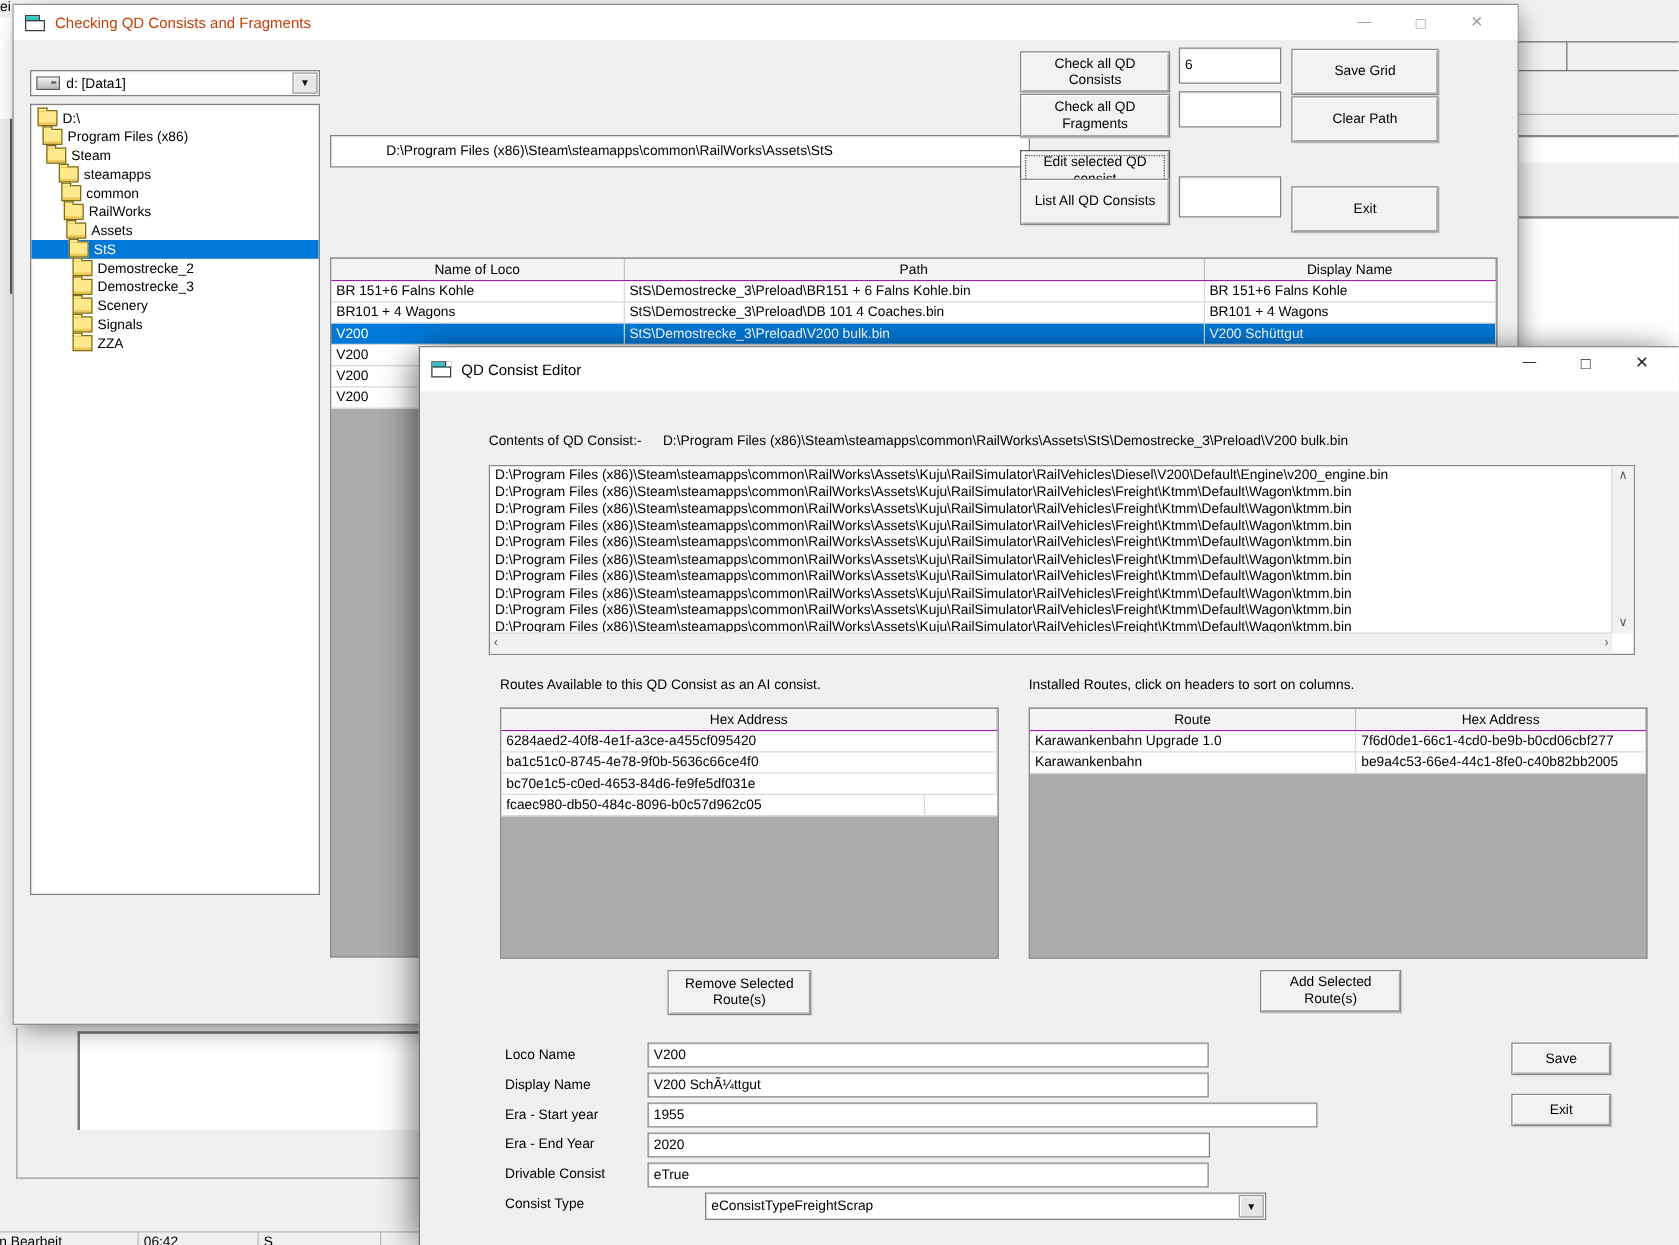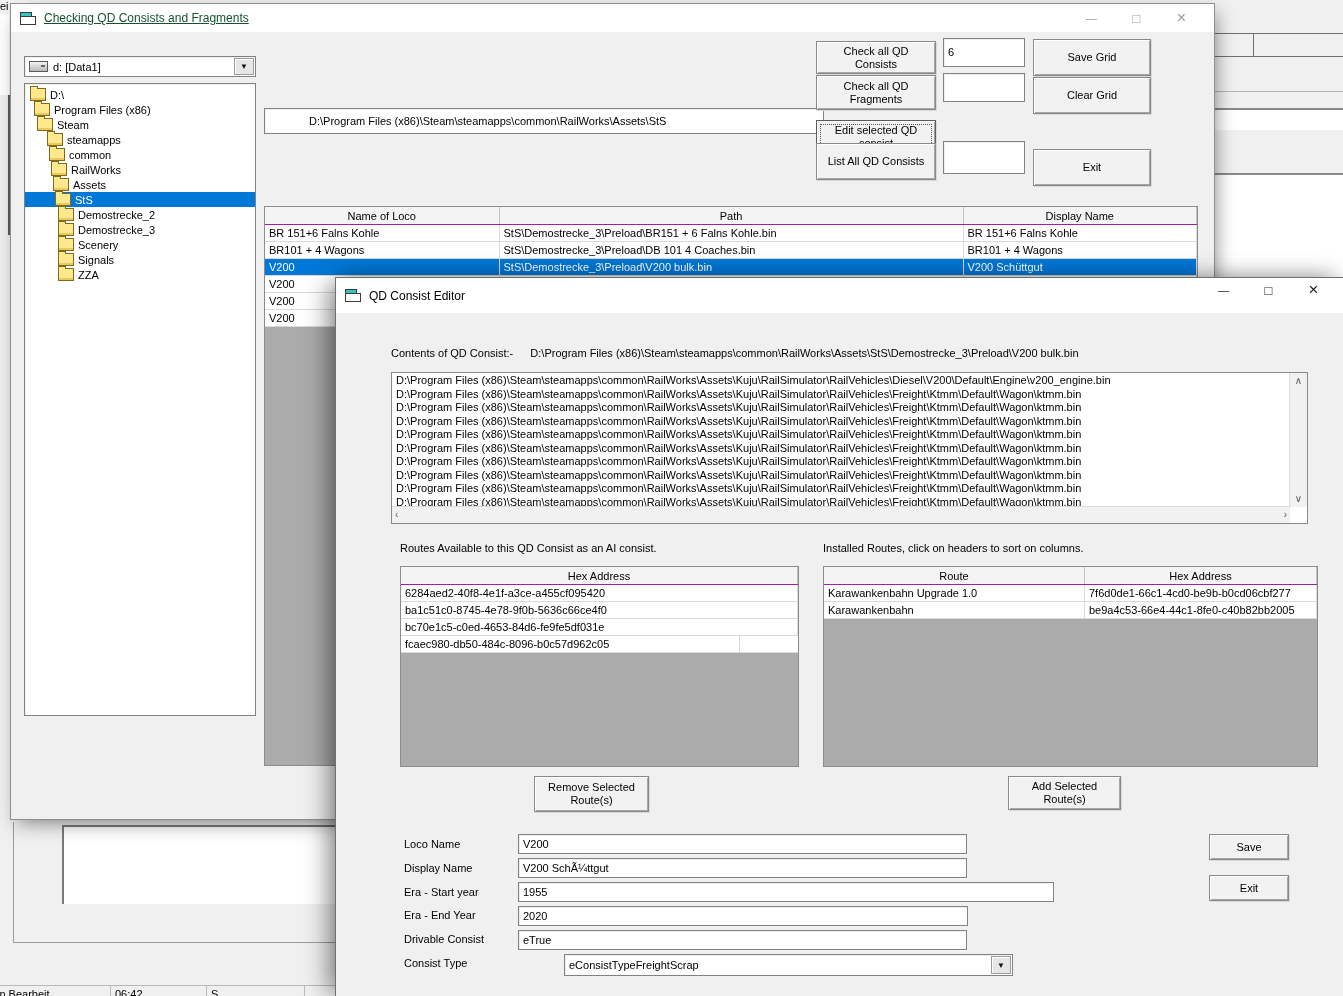--- a/index.html
+++ b/index.html
@@ -3,21 +3,21 @@
 <meta charset="utf-8">
 <style>
   html,body{margin:0;padding:0;}
   body{width:1343px;height:996px;overflow:hidden;position:relative;background:#f0f0f0;
        font-family:"Liberation Sans",sans-serif;font-size:11px;color:#000;}
   .abs{position:absolute;}
   
   .win{position:absolute;background:#f0f0f0;border:1px solid #8f8f8f;}
   .titlebar{position:absolute;left:0;top:0;right:0;background:#ffffff;display:flex;align-items:center;}
   .title-text{font-size:12px;margin-left:8px;white-space:nowrap;}
-  .inactive .title-text{color:#14532d;text-decoration:underline;}
+  .inactive .title-text{color:#c2410c;}
   .capbtns{position:absolute;top:0;right:0;display:flex;}
   .capbtn{width:45px;display:flex;align-items:center;justify-content:center;font-size:13px;color:#444;}
   .inactive .capbtn{color:#9a9a9a;}
   
   .formicon{width:14px;height:11px;background:#fff;border:1px solid #3c3c3c;position:relative;margin-left:9px;flex:none;}
   .formicon::before{content:"";position:absolute;left:0;top:0;right:0;height:3px;background:#35c4c4;border-bottom:1px solid #3c3c3c;}
   .formicon::after{content:"";position:absolute;right:-1px;top:-1px;width:4px;height:4px;background:#fff;border-left:1px solid #3c3c3c;}
   
   .btn3d{position:absolute;background:#f2f2f2;border:1px solid #8a8a8a;
          box-shadow:inset 1px 1px 0 #ffffff, inset -1px -1px 0 #a6a6a6, 1px 1px 0 #d9d9d9;
@@ -165,21 +165,21 @@
     </div>
 
   <div class="sunken txt abs" style="left:253px;top:104px;width:560px;height:26px;line-height:19px;padding-left:44px;">D:\Program Files (x86)\Steam\steamapps\common\RailWorks\Assets\StS</div>
 
   <div class="btn3d" style="left:805px;top:37px;width:120px;height:33px;">Check all QD Consists</div>
   <div class="sunken txt abs" style="left:932px;top:34px;width:82px;height:29px;line-height:21px;">6</div>
   <div class="btn3d" style="left:1022px;top:35px;width:118px;height:37px;">Save Grid</div>
 
   <div class="btn3d" style="left:805px;top:71px;width:120px;height:35px;">Check all QD Fragments</div>
   <div class="sunken txt abs" style="left:932px;top:69px;width:82px;height:29px;"></div>
-  <div class="btn3d" style="left:1022px;top:73px;width:118px;height:37px;">Clear Grid</div>
+  <div class="btn3d" style="left:1022px;top:73px;width:118px;height:37px;">Clear Path</div>
 
   <div class="btn3d btn-default" style="left:805px;top:116px;width:120px;height:33px;">Edit selected QD consist</div>
 
   <div class="btn3d" style="left:805px;top:139px;width:120px;height:37px;">List All QD Consists</div>
   <div class="sunken txt abs" style="left:932px;top:137px;width:82px;height:33px;"></div>
   <div class="btn3d" style="left:1022px;top:145px;width:118px;height:37px;">Exit</div>
 
   <div class="grid" id="locogrid" style="left:253px;top:202px;width:934px;height:560px;">
       <div class="hdr">
         <div style="width: 235px;">Name of Loco</div>

